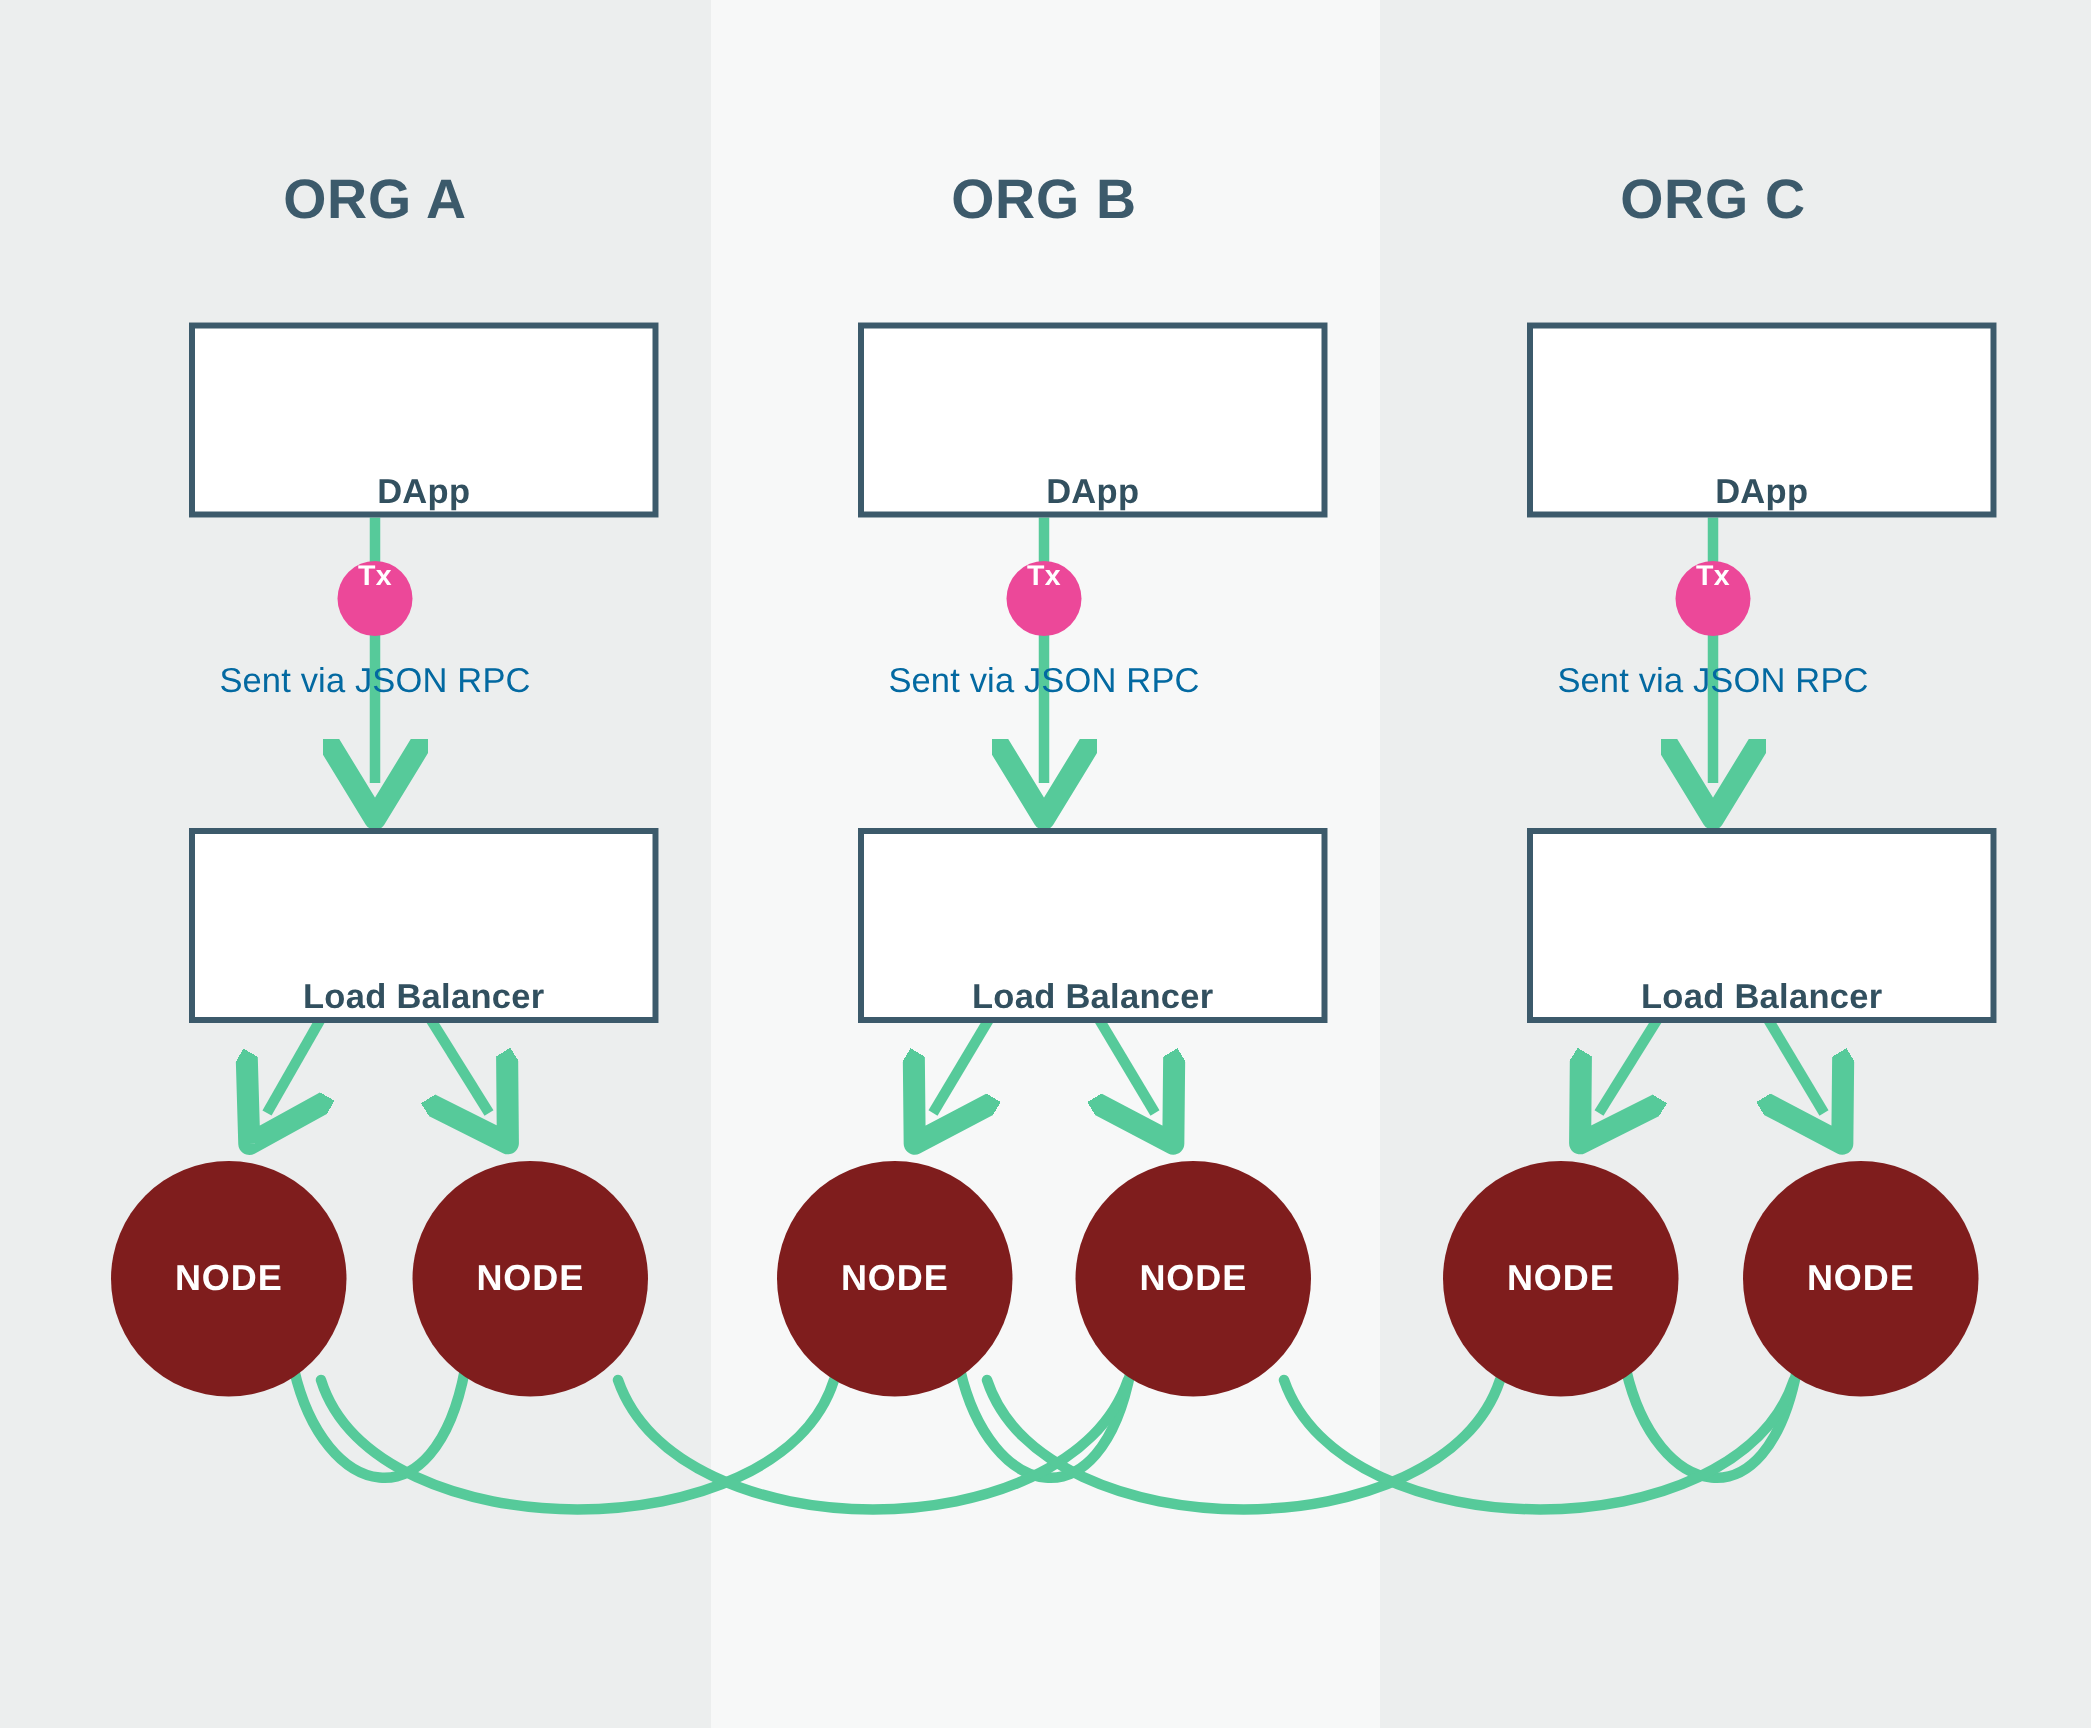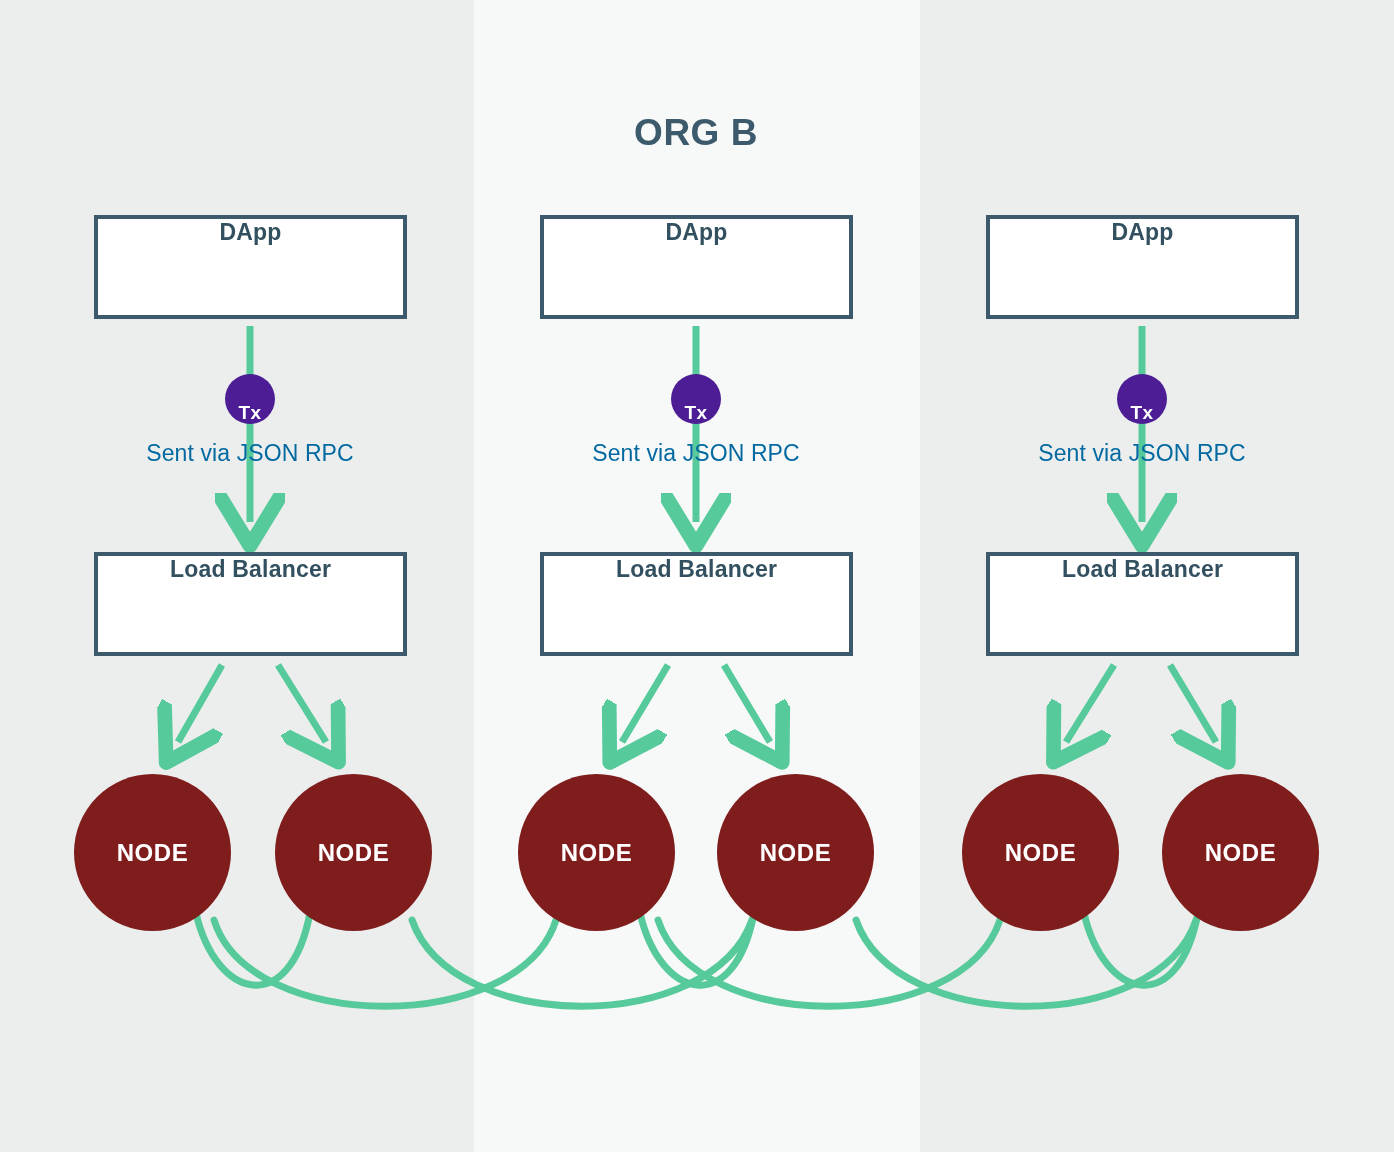--- a/index.html
+++ b/index.html
@@ -45,24 +45,25 @@
     color: #3c5a6b;
     line-height: 1.1;
   }
 
   .box {
     position: absolute;
     box-sizing: border-box;
     background: #ffffff;
     border: 4px solid #3c5a6b;
     display: flex;
-    align-items: flex-start;
+    align-items: flex-end;
     justify-content: center;
     width: 313px;
-    height: 104px;
+    height: 130px;
+    margin-left: 32px;
   }
   .box-label {
     font-size: 23px;
     font-weight: bold;
     color: #32505f;
     letter-spacing: 0.2px;
   }
 
   .rpc-label {
     position: absolute;
@@ -72,23 +73,23 @@
     font-size: 23px;
     color: #0369a1;
     letter-spacing: 0.1px;
   }
 
   .tx-badge {
     position: absolute;
     width: 50px;
     height: 50px;
     border-radius: 50%;
-    background: #4c1d95;
+    background: #ec4899;
     display: flex;
-    align-items: flex-end;
+    align-items: flex-start;
     justify-content: center;
     top: 374px;
   }
   .tx-badge span {
     color: #ffffff;
     font-size: 19px;
     font-weight: bold;
     letter-spacing: 0.3px;
   }
 
@@ -160,20 +161,21 @@
       <path d="M 640 913 C 660 1000, 734 1018, 754 913"></path>
       <path d="M 1084 913 C 1104 1000, 1178 1018, 1198 913"></path>
 
       <path d="M 214 920 C 250 1035, 520 1035, 556 920"></path>
       <path d="M 412 920 C 452 1035, 712 1035, 752 920"></path>
       <path d="M 658 920 C 696 1035, 962 1035, 1000 920"></path>
       <path d="M 856 920 C 896 1035, 1158 1035, 1196 920"></path>
     </g>
   </svg>
 
+  <div class="org-title" style="left:85px;">ORG A</div>
 
   <div class="box" style="left:94px; top:215px;">
     <span class="box-label">DApp</span>
   </div>
 
   <div class="tx-badge" style="left:225px;">
     <span>Tx</span>
   </div>
 
   <div class="rpc-label" style="left:85px;">Sent via JSON RPC</div>
@@ -205,20 +207,21 @@
     <span class="box-label">Load Balancer</span>
   </div>
 
   <div class="node" style="left:518px;">
     <span>NODE</span>
   </div>
   <div class="node" style="left:717px;">
     <span>NODE</span>
   </div>
 
+  <div class="org-title" style="left:977px;">ORG C</div>
 
   <div class="box" style="left:986px; top:215px;">
     <span class="box-label">DApp</span>
   </div>
 
   <div class="tx-badge" style="left:1117px;">
     <span>Tx</span>
   </div>
 
   <div class="rpc-label" style="left:977px;">Sent via JSON RPC</div>

